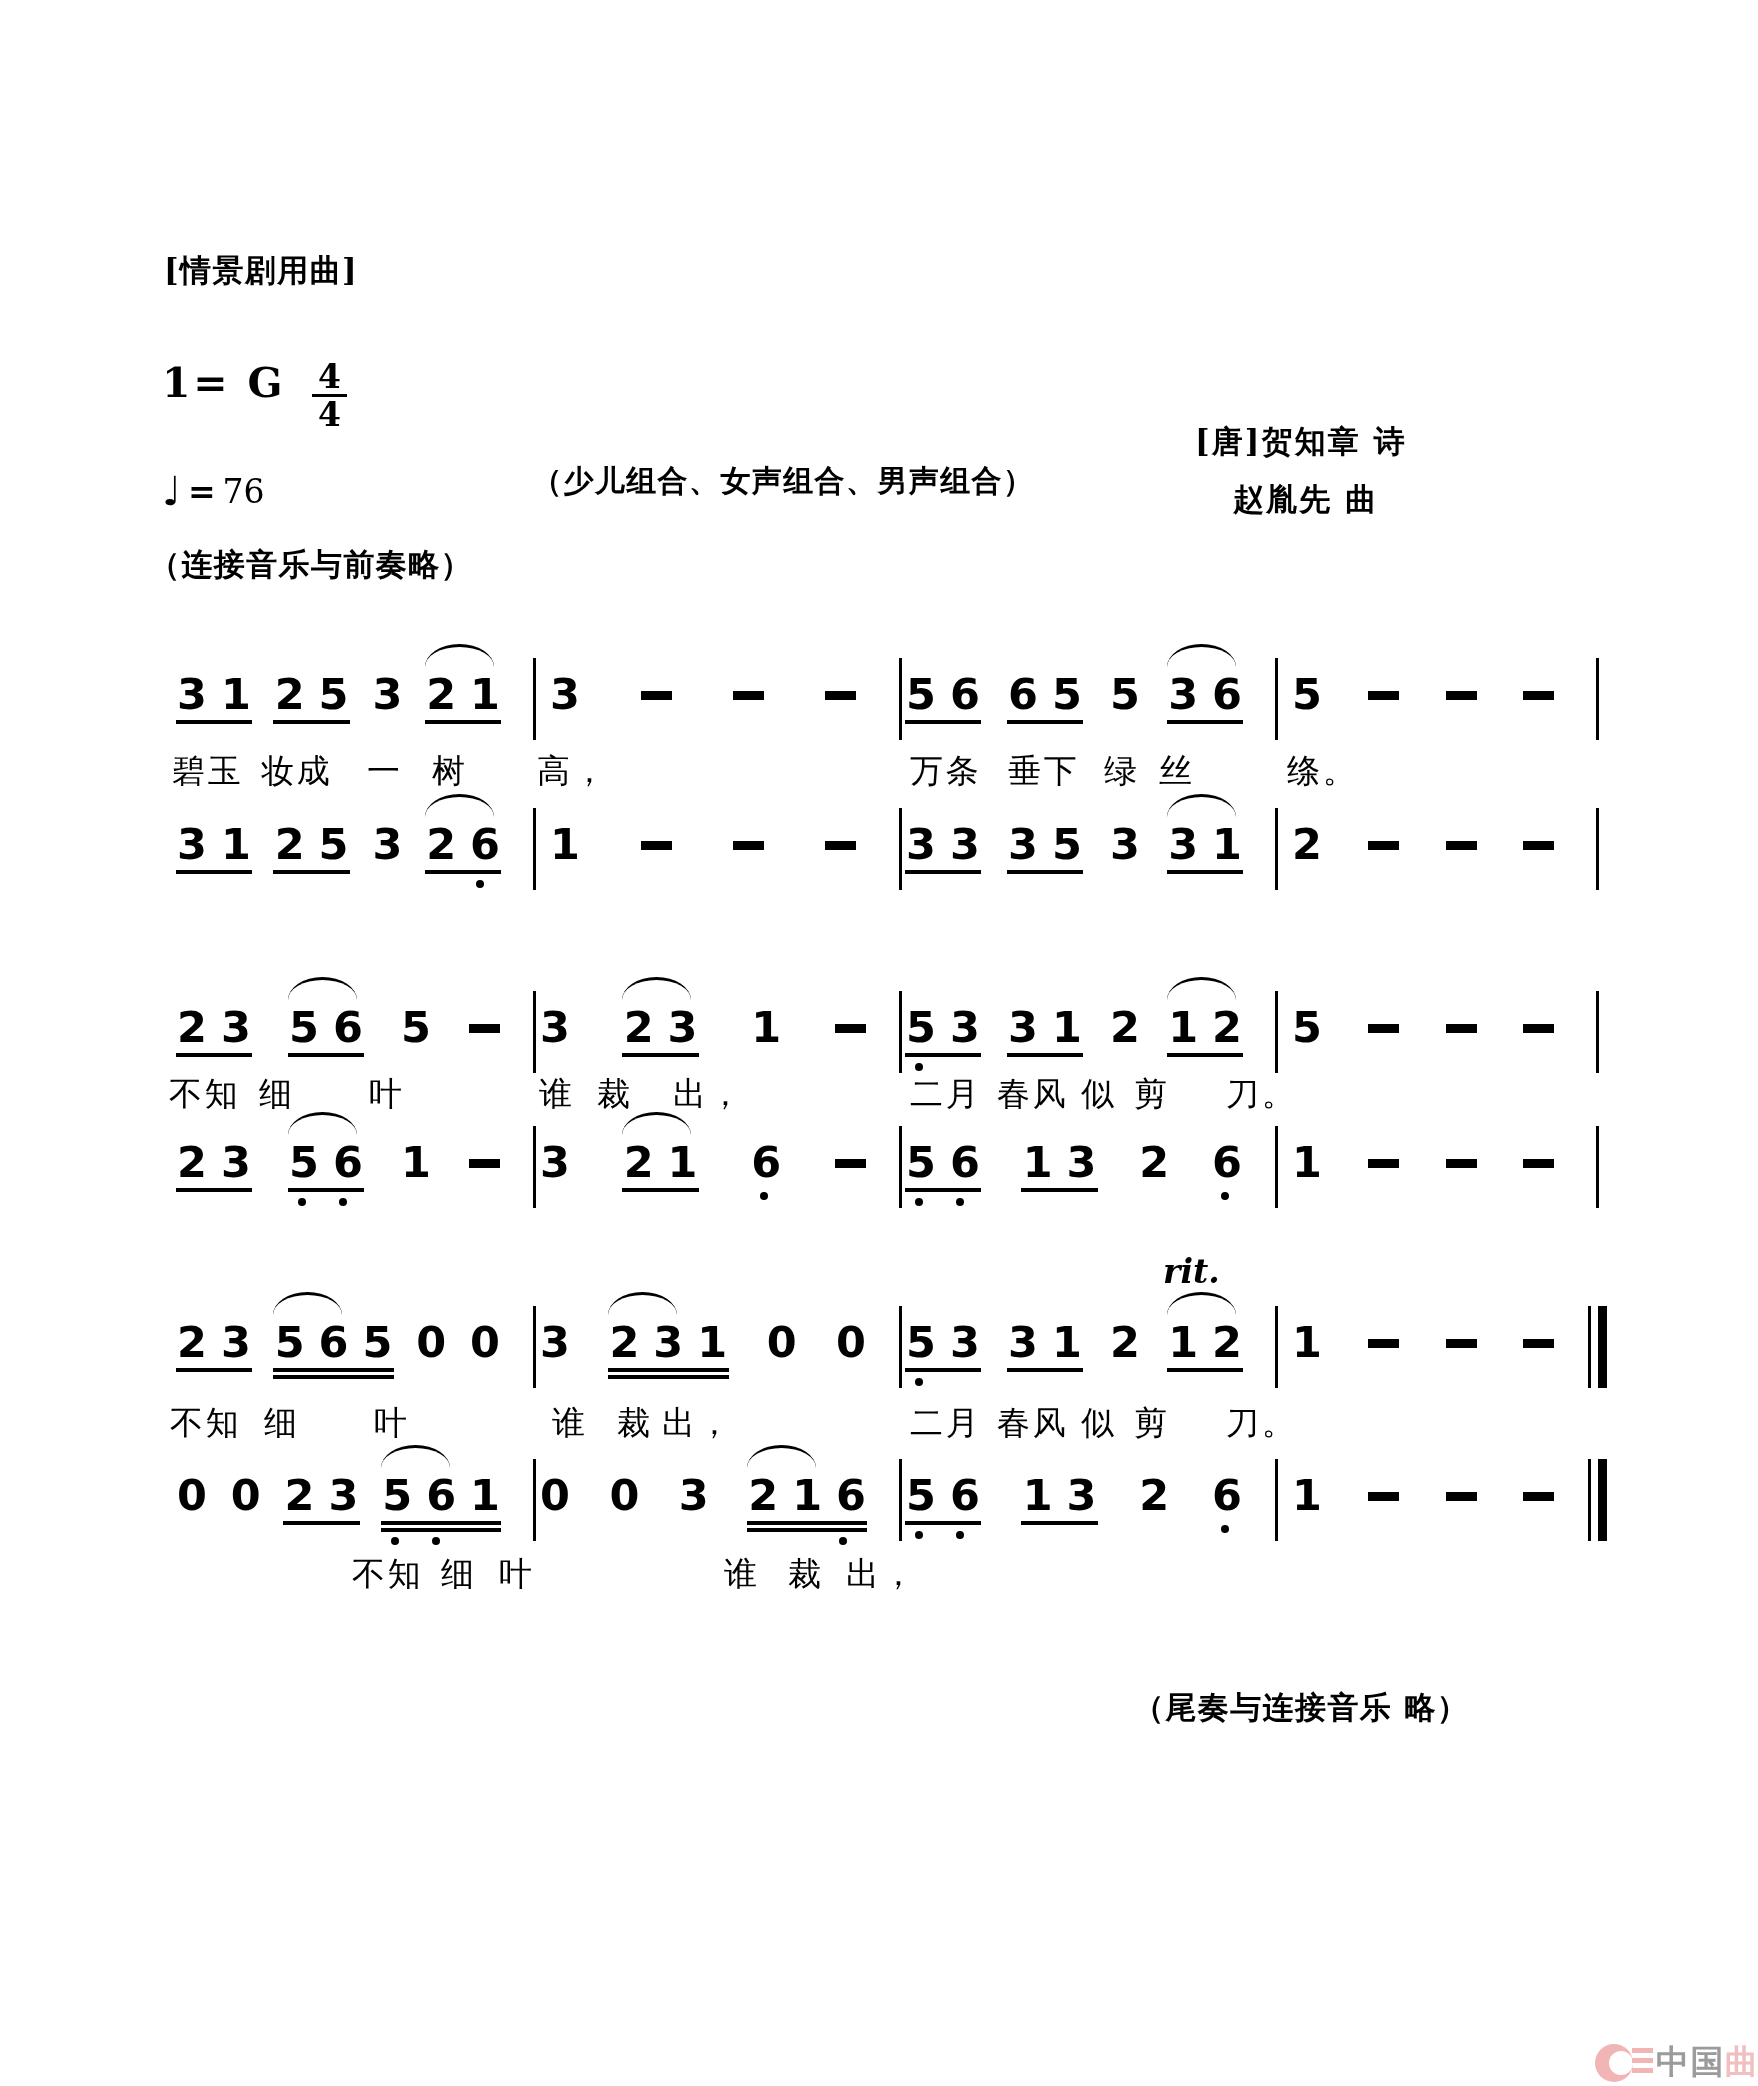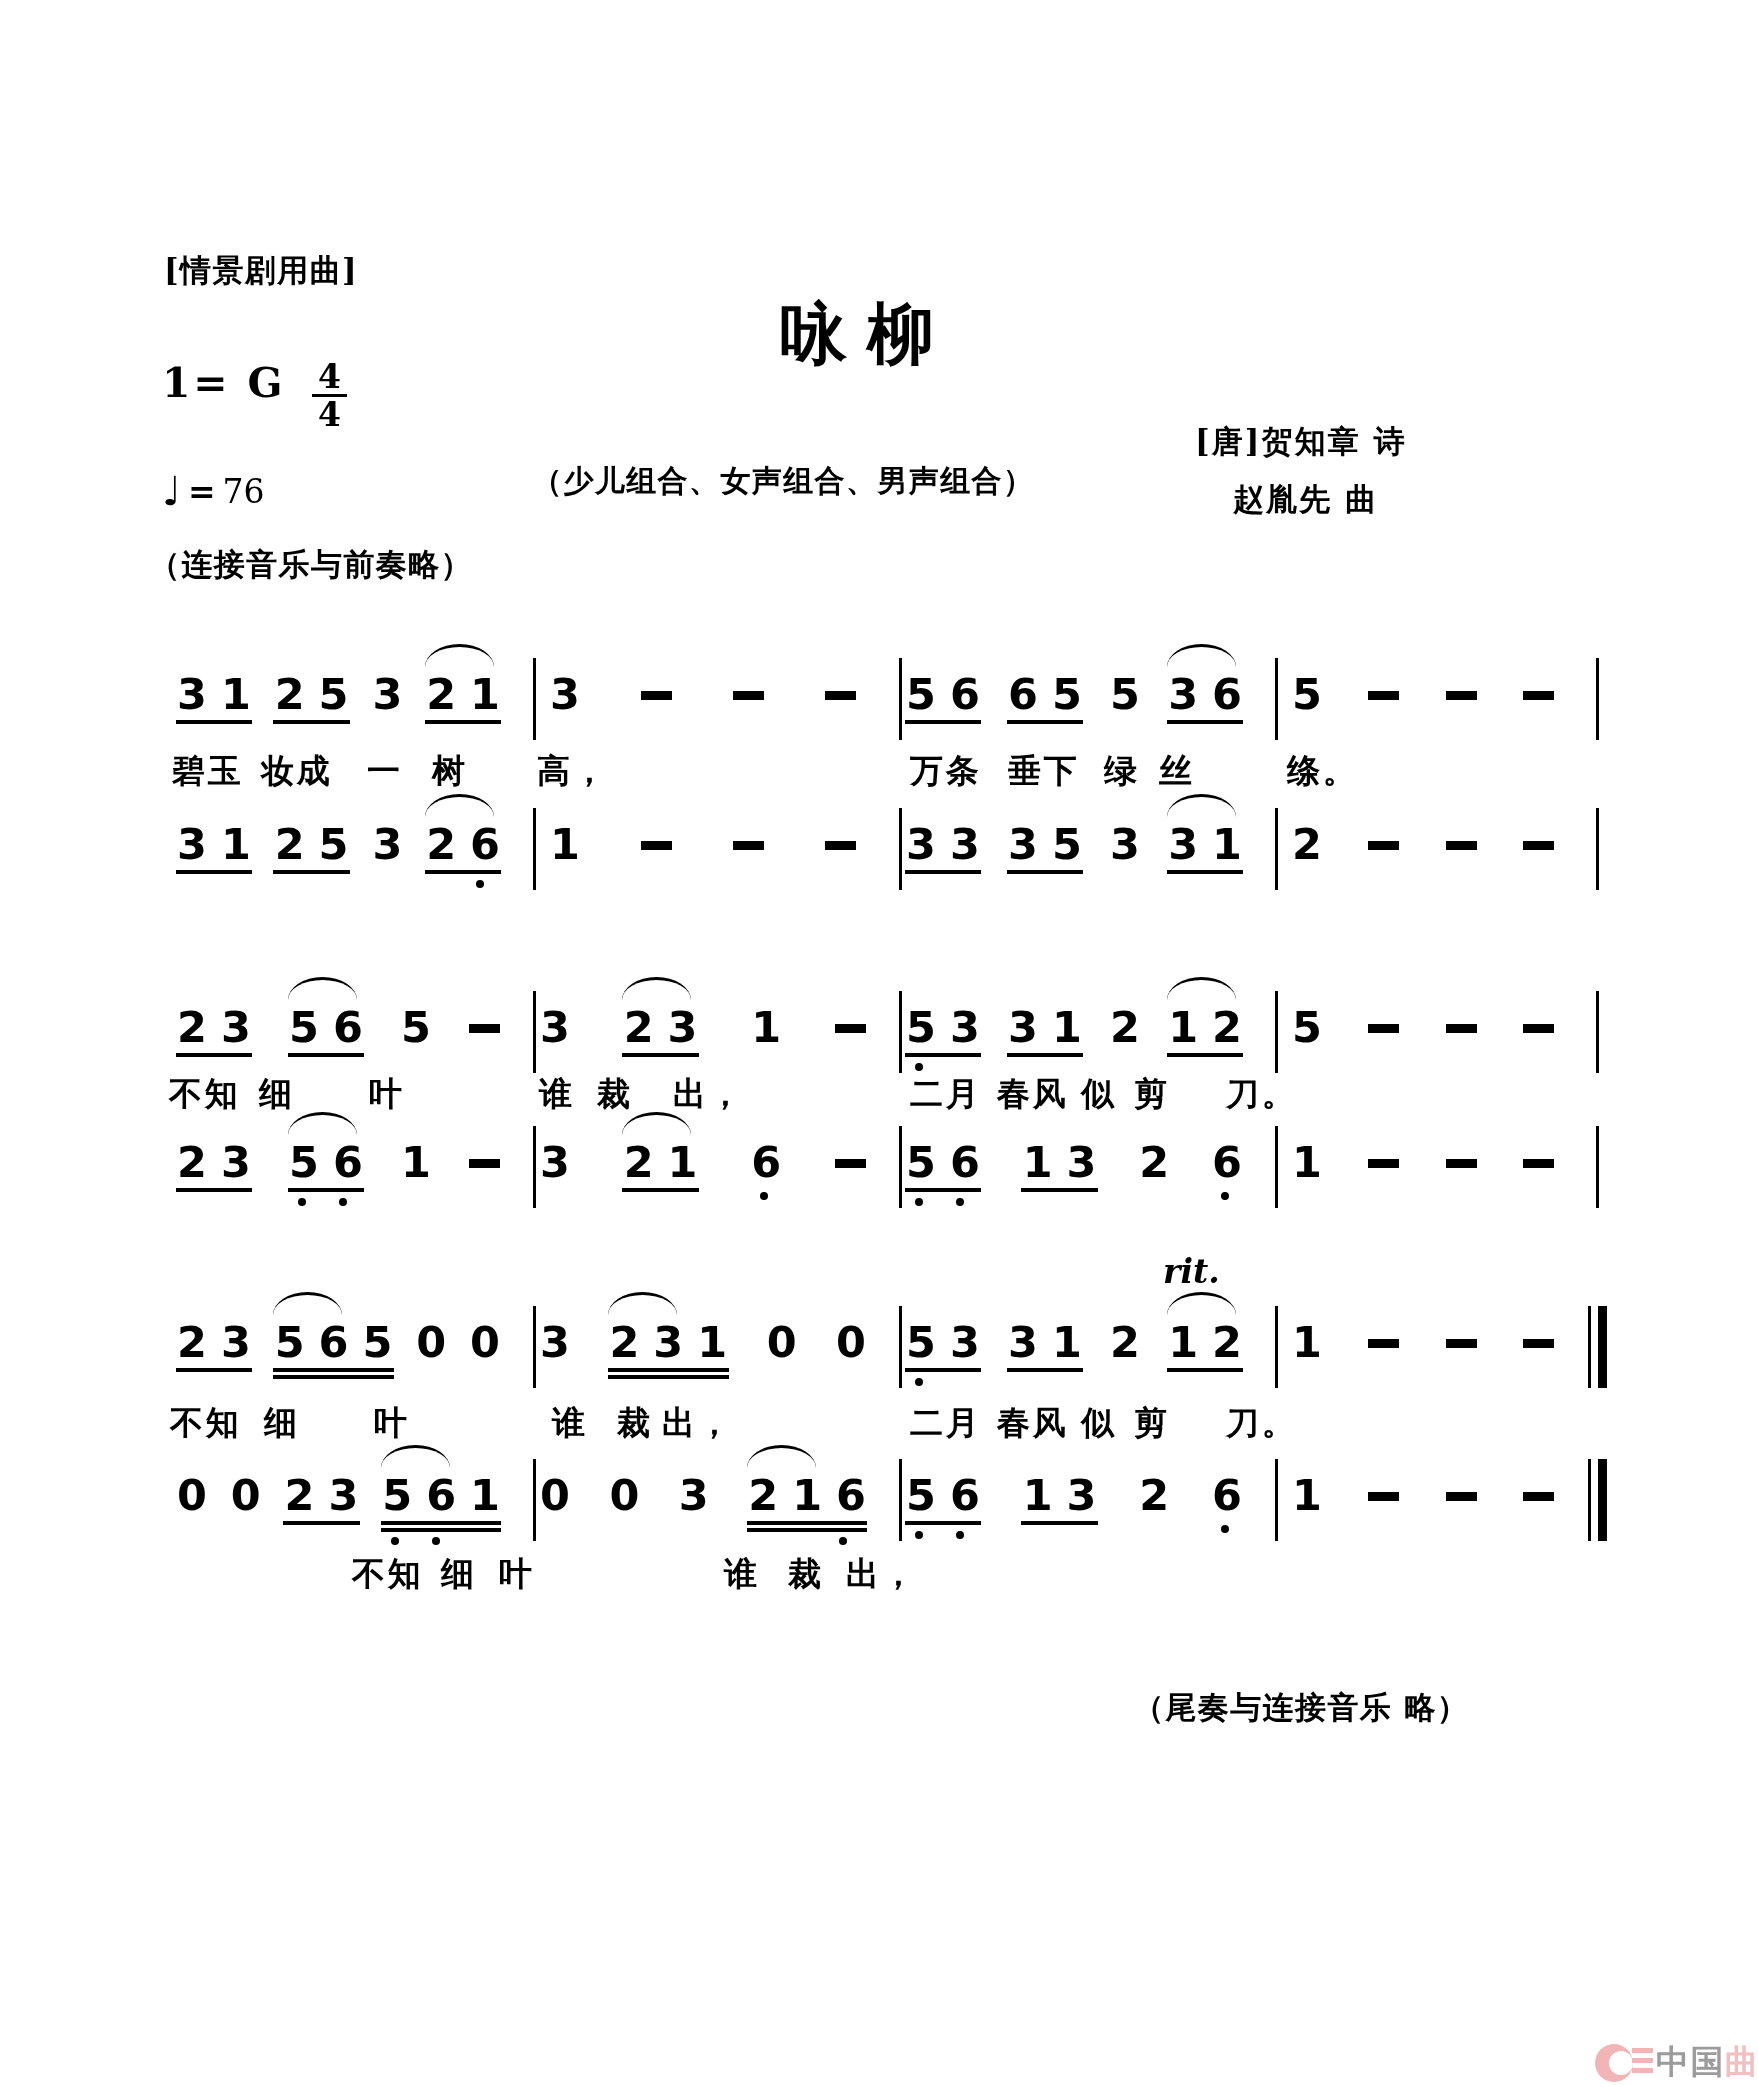--- a/index.html
+++ b/index.html
@@ -25,42 +25,41 @@
   
   .measure{position:absolute;display:flex;justify-content:space-between;align-items:flex-start}
   .group{position:relative;display:flex;column-gap:14px}
   .digit{font-family:"DejaVu Sans",sans-serif;font-weight:bold;font-size:43px;line-height:45px}
   .dash{width:31px;height:9.2px;background:#000;margin-top:19px}
   .beam{position:absolute;left:-1.4px;right:-1.4px;height:3.5px;background:#000}
   .odot{position:absolute;width:7.8px;height:7.8px;border-radius:50%;background:#000}
   .tie{position:absolute;height:20px;border-top:3.5px solid #000;border-radius:100% 100% 0 0/200% 200% 0 0}
   .barline{position:absolute;width:2.8px;background:#000}
   .barline.thick{width:8.5px}
-  .lyric{position:absolute;font-size:33px;font-weight:bold;white-space:nowrap;letter-spacing:2.8px}
+  .lyric{position:absolute;font-size:33px;font-weight:normal;white-space:nowrap;letter-spacing:2.8px}
   
   .wm{display:flex;align-items:center}
   .wm-logo{position:relative;width:61px;height:38px;flex:0 0 auto}
   .wm-circle{position:absolute;left:0;top:0;width:38px;height:38px;border-radius:50%;background:#f2b5b5}
   .wm-circle::after{content:"";position:absolute;left:14px;top:7px;width:24px;height:24px;border-radius:50%;background:#fff}
   .wm-bars{position:absolute;left:37px;top:4.3px;display:flex;flex-direction:column;row-gap:5px}
   .wm-bars i{display:block;width:21px;height:5px;background:#f2b5b5}
   .wm-cn{font-size:33px;font-weight:bold;letter-spacing:1.4px;white-space:nowrap}
   .wm-gray{color:#9b9b9b}
   .wm-pink{color:#f0c0c0}
   .wm-url{font-family:"DejaVu Sans",sans-serif;font-size:20px;letter-spacing:2.1px;margin-top:1.4px;text-align:right;white-space:nowrap}
   .wm-url .wm-gray{color:#ababab}
 </style>
 </head>
 <body>
 
 <div id="page">
 
   <div class="abs context-tag" style="left:164px;top:250px">[情景剧用曲]</div>
 
-  <div class="abs title" style="left:780px;top:289px">咏柳</div>
 
   <div class="abs keysig" style="left:162px;top:359px">
     <span class="ks-text">1= G</span>
     <span class="meter">
       <span class="num" style="display:block">4</span>
       <span class="den" style="display:block">4</span>
     </span>
   </div>
 
   <div class="abs tempo" style="left:162px;top:471px">

